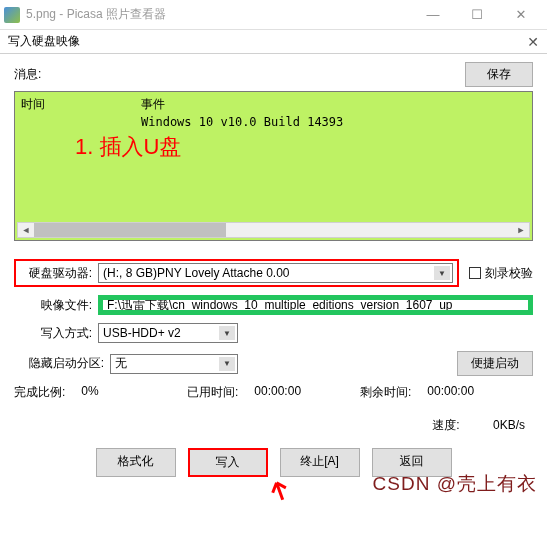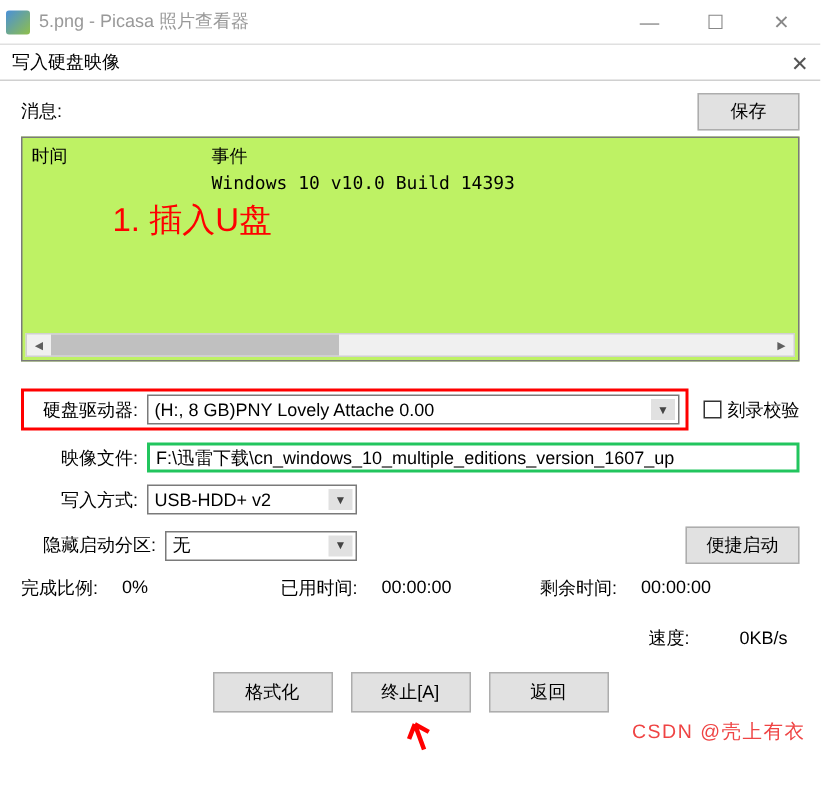--- a/index.html
+++ b/index.html
@@ -22,38 +22,38 @@
 .logbox .col-time { width: 120px; }
 .logbox .evt { font-family: "SimSun", monospace; font-size: 12px; margin-left: 120px; }
 .anno { position: absolute; color: #ff0000; font-size: 22px; font-weight: 400; }
 .scroll-h { position: absolute; left: 2px; right: 2px; bottom: 2px; height: 16px; background: #f0f0f0; border: 1px solid #d0d0d0; display: flex; }
 .scroll-h .ar { width: 16px; display: flex; align-items: center; justify-content: center; color: #606060; font-size: 9px; }
 .scroll-h .tr { flex: 1; }
 .scroll-h .thumb { background: #c0c0c0; width: 40%; height: 100%; }
 .form-area { margin-top: 18px; }
 .row { display: flex; align-items: center; margin-bottom: 8px; font-size: 12px; }
 .row .label { width: 78px; text-align: right; margin-right: 6px; }
-.input { border: 2px solid #22c55e; background: #fff; height: 20px; padding: 0 4px; font-size: 12px; display: flex; align-items: center; overflow: hidden; white-space: nowrap; }
+.input { border: 5px solid #22c55e; background: #fff; height: 20px; padding: 0 4px; font-size: 12px; display: flex; align-items: center; overflow: hidden; white-space: nowrap; }
 .sel { border: 1px solid #7a7a7a; background: #fff; height: 20px; font-size: 12px; display: flex; align-items: center; padding: 0 4px; position: relative; font-family: "SimSun", monospace; }
 .sel .dd { position: absolute; right: 2px; top: 2px; bottom: 2px; width: 16px; background: #e1e1e1; display: flex; align-items: center; justify-content: center; font-size: 8px; color: #444; }
 .chk { width: 12px; height: 12px; border: 1px solid #333; display: inline-block; margin-right: 4px; }
 .redbox1 { border: 2px solid #ff0000; padding: 2px 4px; display: flex; align-items: center; }
 .stats { display: flex; margin-top: 4px; font-size: 12px; }
 .stats .cell { flex: 1; display: flex; }
 .stats .cell .lab { margin-right: 16px; }
 .speed-row { text-align: right; margin-top: 16px; padding-right: 8px; font-size: 12px; }
 .speed-row span { display: inline-block; }
 .speed-row .lab { margin-right: 30px; }
 .btn-row { display: flex; justify-content: center; gap: 12px; margin-top: 14px; position: relative; }
 .btn-row .btn { width: 80px; padding: 4px 0; }
 .btn.disabled { color: #000000; }
 .btn.write-hl { border: 2px solid #ff0000; }
 .arrow { position: absolute; left: 252px; top: 32px; }
 .arrow svg { width: 30px; height: 30px; }
-.watermark { position: absolute; right: 10px; bottom: 36px; color: #ef4444; font-size: 13px; letter-spacing: 1px; pointer-events: none; }
+.watermark { position: absolute; right: 10px; bottom: 36px; color: #7f1d1d; font-size: 19px; letter-spacing: 1px; pointer-events: none; }
 </style>
 </head>
 <body>
 
 <div class="outer-title">
   <div class="ico"></div>
   <div class="txt">5.png - Picasa 照片查看器</div>
   <div class="win-ctrl">
     <span>—</span>
     <span>☐</span>
@@ -145,20 +145,21 @@
       </div>
     </div>
 
     <div class="speed-row">
       <span class="lab">速度:</span>
       <span>0KB/s</span>
     </div>
 
     <div class="btn-row">
       <div class="btn">格式化</div>
+      <div class="btn write-hl">写入</div>
       <div class="btn disabled">终止[A]</div>
       <div class="btn">返回</div>
       <div class="arrow">
         <svg viewBox="0 0 30 30">
             <path d="M15 2 L15 20 M15 2 L8 10 M15 2 L22 10" stroke="#ff0000" stroke-width="3" fill="none" transform="rotate(-20 15 15)"></path>
           </svg>
       </div>
     </div>
 
   </div>

